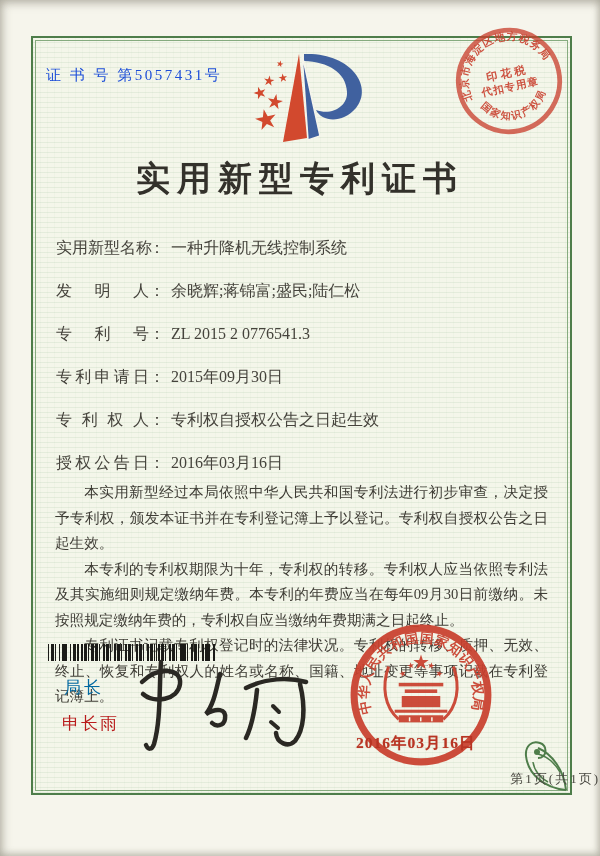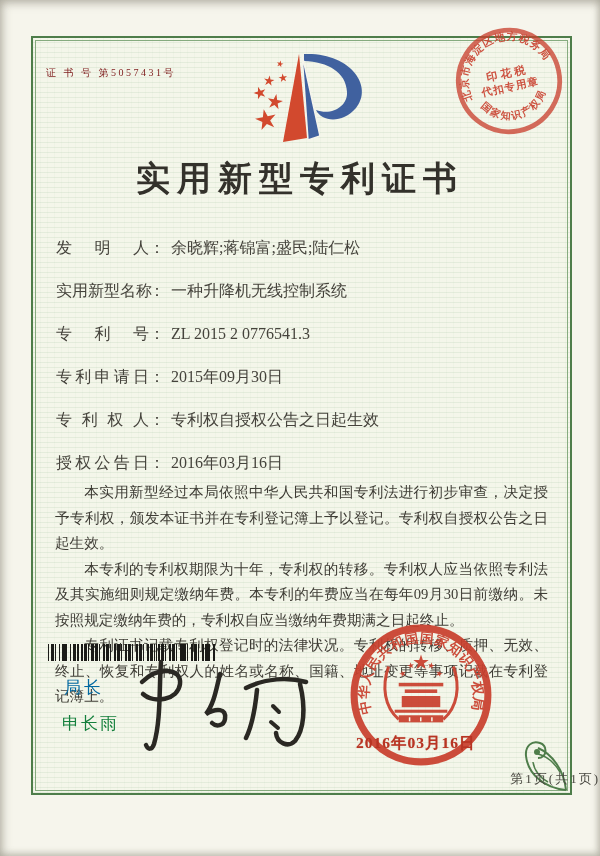--- a/index.html
+++ b/index.html
@@ -21,21 +21,21 @@
       repeating-linear-gradient(0deg, rgba(130,175,130,.14) 0 1px, rgba(255,255,255,0) 1px 5px),
       repeating-linear-gradient(90deg, rgba(150,190,150,.06) 0 1px, rgba(255,255,255,0) 1px 7px),
       #f4f6ea;
   }
   .frame::after{
     content:"";position:absolute;inset:2px;border:1px solid #86ab7f;
   }
   
   .cert-no{
     position:absolute;left:46px;top:66px;
-    font-size:10px;letter-spacing:2.5px;color:#7f1d1d;
+    font-size:15px;letter-spacing:2.5px;color:#1d4ed8;
   }
   .logo{position:absolute;left:238px;top:52px;width:140px;height:104px;}
   .tax-seal{position:absolute;left:452px;top:24px;width:114px;height:114px;transform:rotate(-12deg);opacity:.9;}
   .title{
     position:absolute;left:0;right:0;top:156px;text-align:center;
     font-size:34px;font-weight:bold;letter-spacing:7px;color:#33312b;
   }
   
   .fields{position:absolute;left:56px;top:239px;right:50px;color:#45433c;font-size:16px;}
   .field{margin-bottom:25px;height:18px;line-height:18px;white-space:nowrap;}
@@ -49,21 +49,21 @@
   }
   .body-text p{margin:0;text-indent:2em;}
   
   .barcode{
     position:absolute;left:48px;top:644px;width:168px;height:17px;
     background:
       repeating-linear-gradient(90deg,#1b1b18 0 1.5px,transparent 1.5px 3px,#1b1b18 3px 6px,transparent 6px 7px,#1b1b18 7px 8px,transparent 8px 11px),
       repeating-linear-gradient(90deg,transparent 0 4px,#1b1b18 4px 5px,transparent 5px 13px);
   }
   .sign-title{position:absolute;left:64px;top:676px;font-size:17px;letter-spacing:3px;color:#0369a1;}
-  .sign-name{position:absolute;left:62px;top:712px;font-size:17px;letter-spacing:2px;color:#15803d;}
+  .sign-name{position:absolute;left:62px;top:712px;font-size:17px;letter-spacing:2px;color:#b91c1c;}
   .signature{position:absolute;left:128px;top:648px;width:195px;height:112px;}
   .office-seal{position:absolute;left:346px;top:620px;width:150px;height:150px;opacity:.93;}
   .issue-date{
     position:absolute;left:356px;top:733px;z-index:5;
     font-size:15.5px;font-weight:bold;letter-spacing:1px;color:#b83423;
     text-shadow:0 0 1px rgba(184,52,35,.5);
   }
   .corner-ornament{position:absolute;right:30px;bottom:62px;width:66px;height:86px;}
   .page-footer{
     position:absolute;left:0;right:0;top:770px;text-align:right;
@@ -109,24 +109,24 @@
       <textPath href="#taxBotArc">国家知识产权局</textPath>
     </text>
     <text class="seal-text" x="54" y="50" font-size="10.5" letter-spacing="3" text-anchor="middle">印花税</text>
     <text class="seal-text" x="54" y="63" font-size="10" letter-spacing="1" text-anchor="middle">代扣专用章</text>
   </svg>
 
   <div class="title">实用新型专利证书</div>
 
   <div class="fields">
     <div class="field">
-      <span class="flabel">发明人</span><span class="fcolon">：</span><span>余晓辉;蒋锦富;盛民;陆仁松</span>
+      <span class="flabel">实用新型名称</span><span class="fcolon">：</span><span>一种升降机无线控制系统</span>
     </div>
     <div class="field">
-      <span class="flabel">实用新型名称</span><span class="fcolon">：</span><span>一种升降机无线控制系统</span>
+      <span class="flabel">发明人</span><span class="fcolon">：</span><span>余晓辉;蒋锦富;盛民;陆仁松</span>
     </div>
     <div class="field">
       <span class="flabel">专利号</span><span class="fcolon">：</span><span>ZL 2015 2 0776541.3</span>
     </div>
     <div class="field">
       <span class="flabel">专利申请日</span><span class="fcolon">：</span><span>2015年09月30日</span>
     </div>
     <div class="field">
       <span class="flabel">专利权人</span><span class="fcolon">：</span><span>专利权自授权公告之日起生效</span>
     </div>

